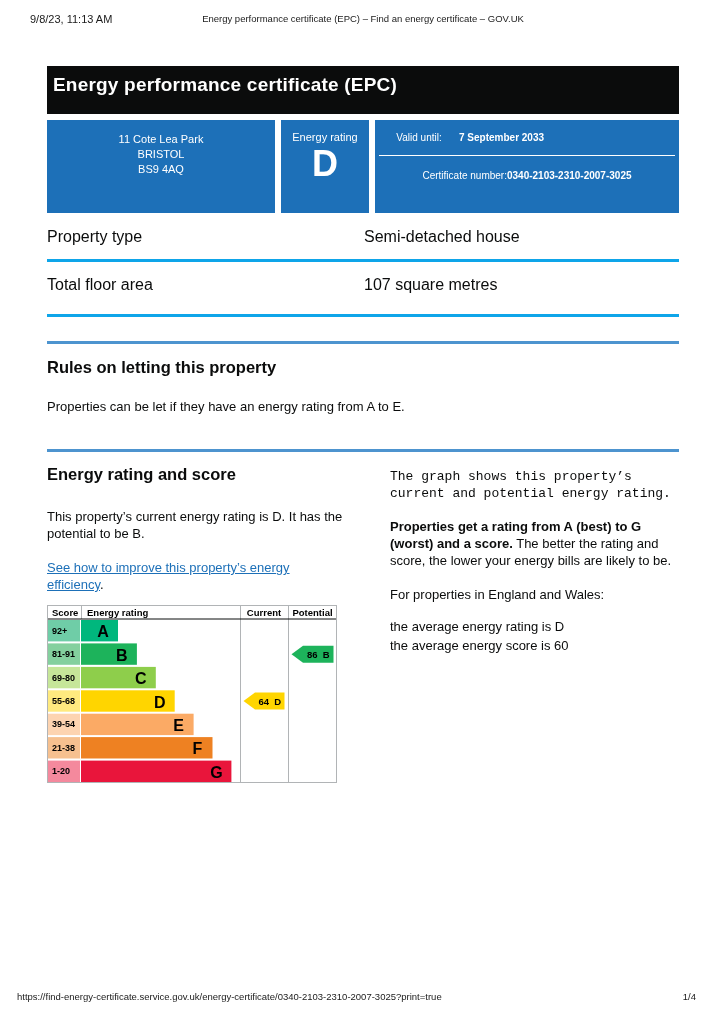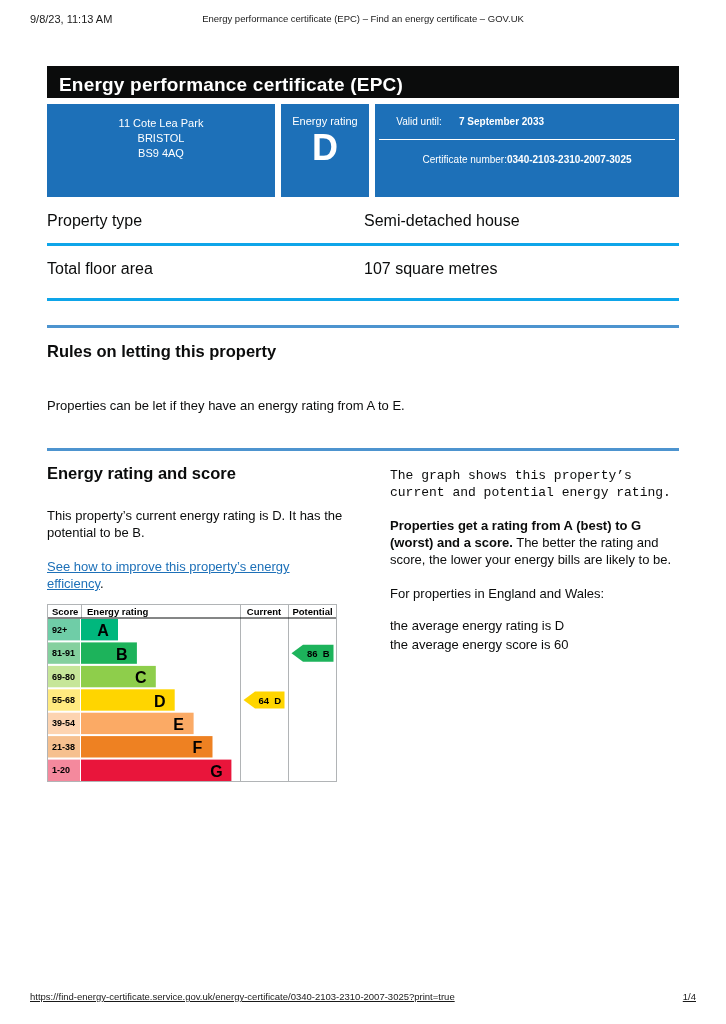--- a/index.html
+++ b/index.html
@@ -5,27 +5,27 @@
   * { box-sizing: border-box; }
   html,body { margin:0; padding:0; }
   body {
     width:726px; height:1024px; position:relative; overflow:hidden;
     background:#ffffff; color:#0b0c0c;
     font-family:"Liberation Sans", sans-serif;
   }
   
   .ph-dt   { position:absolute; top:13px; left:30px;  font-size:11px; color:#1a1a1a; }
   .ph-title{ position:absolute; top:13px; left:0; width:100%; text-align:center; font-size:9.5px; color:#1a1a1a; }
-  .print-footer { position:absolute; top:991px; left:30px; right:30px;
-    display:flex; justify-content:space-between; font-size:9.5px; color:#1a1a1a;text-decoration:underline; }
+  .print-footer { position:absolute; top:991px; left:17px; right:30px;
+    display:flex; justify-content:space-between; font-size:9.5px; color:#1a1a1a; }
 
   .content { position:absolute; left:47px; top:66px; width:632px; }
 
   .banner { margin:0; background:#0b0c0c; color:#fff; font-size:19px; font-weight:bold;
-    height:32px; line-height:38px; padding-left:12px; letter-spacing:.2px; }
+    height:48px; line-height:38px; padding-left:6px; letter-spacing:.2px; }
 
   .summary { margin-top:6px; display:flex; gap:6px; height:93px;text-align:center; }
   .summary .cell { background:#1d70b8; color:#fff; }
   .cell-address { width:228px; padding:12px; font-size:11px; line-height:15px; }
   .cell-rating  { width:88px; display:flex; flex-direction:column; align-items:center; padding-top:11px; }
   .rating-label { font-size:11px; }
   .rating-letter{ font-size:36px; font-weight:bold; line-height:42px; }
   .cell-validity{ flex:1; padding:12px 4px; font-size:10px; }
   .valid-row { display:flex; }
   .vlabel { width:80px; }
@@ -34,21 +34,21 @@
 
   .fact-row { display:flex; border-bottom:3px solid #0ea5e9; padding:15px 0 13px; font-size:16px;justify-content:space-between; }
   .fact-row.last { padding:14px 0 20px; }
   .fact-label { width:50%; }
   .fact-value { width:50%; padding-left:1px; }
 
   .hr-blue { height:3px; background:#4d94cf; margin:24px 0 0; }
 
   h2 { font-size:16.5px; font-weight:bold; margin:14px 0 0; color:#0b0c0c; }
   p  { font-size:13px; line-height:17px; margin:0; }
-  .p-rules1 { margin-top:36px; }
+  .p-rules1 { margin-top:21px; }
   .p-rules2 { margin-top:18px; }
   a.link { color:#1d70b8; text-decoration:underline; cursor:pointer; }
 
   .hr-blue.second { margin-top:34px; }
   .two-col { display:flex; margin-top:13px; }
   .col-left  { width:302px; margin-right:41px; }
   .col-right { flex:1; }
   .col-left h2 { margin:0; }
   .p-cur  { margin-top:24px; }
   .p-link { margin-top:17px; }

